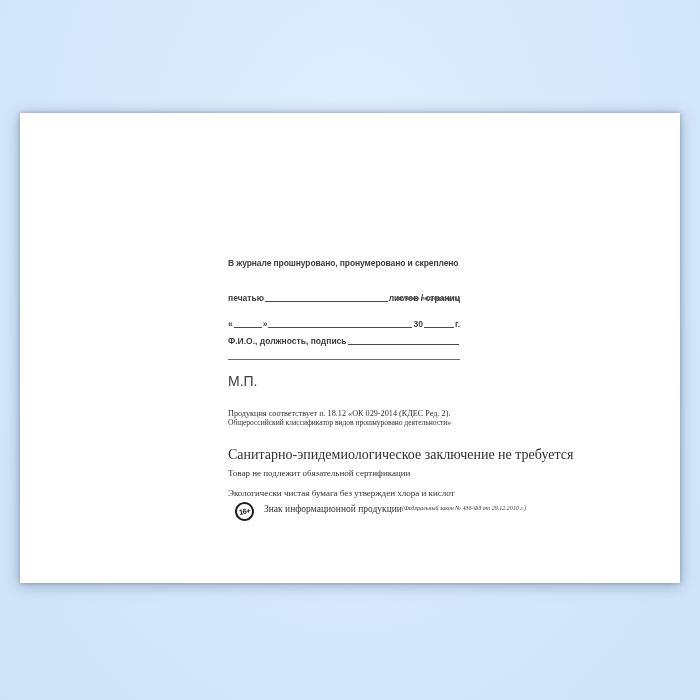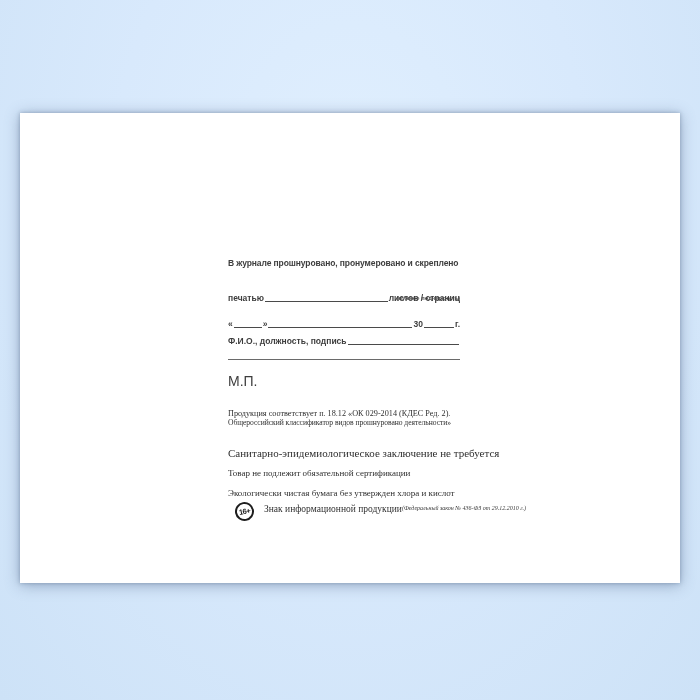--- a/index.html
+++ b/index.html
@@ -28,21 +28,21 @@
   .fio-row { top:213px; }
   .solid-line { top:236px; height:10px; border-bottom:1px solid #6a6a6a; }
   .mp { top:260px; text-align:left; font-size:14px; font-weight:normal; color:#3d3d3d; font-family:"Liberation Sans", sans-serif; }
 
   .fill { flex:1 1 auto; border-bottom:1px solid #4a4a4a; margin:0 1px 1px 1px; height:1px; min-width:6px; }
   .w28 { flex:0 0 28px; } .w30 { flex:0 0 30px; }
 
   .product1 { top:296px; font-size:8.2px; }
   .product2 { top:306px; font-size:7.6px; letter-spacing:-0.05px; }
   .product3 { top:315px; font-size:8.2px; font-style:italic; }
-  .sanitary { top:334px; font-size:11px;font-family:Liberation Serif, serif; }
+  .sanitary { top:334px; font-size:14px;font-family:Liberation Serif, serif; }
   .tovar    { top:355px; font-size:9px; }
   .eco      { top:375px; font-size:9px; }
 
   .age-row { top:389px; display:flex; align-items:flex-start; }
   .badge {
     flex:0 0 auto; width:15px; height:15px; margin-left:7px;
     border:2.4px solid #1d1d1d; border-radius:50%;
     display:flex; align-items:center; justify-content:center;
     font-family:"Liberation Sans", sans-serif; font-weight:bold; font-size:7.5px; color:#1d1d1d;
     letter-spacing:-0.5px; transform:rotate(-10deg); background:#fff;

